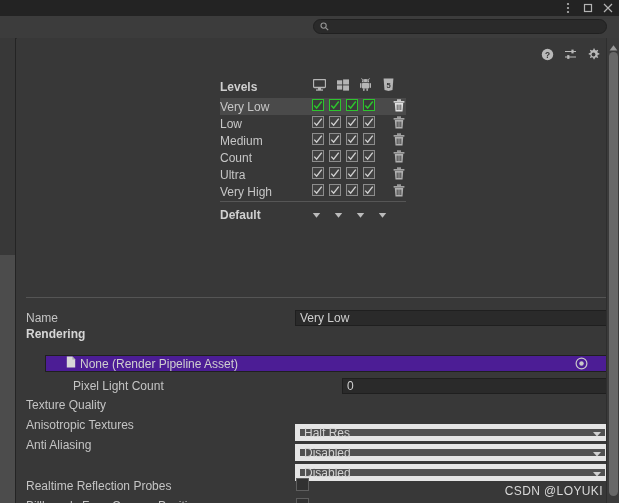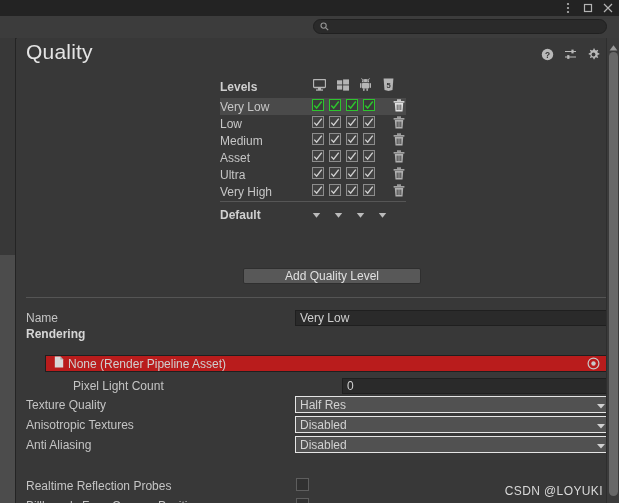--- a/index.html
+++ b/index.html
@@ -285,42 +285,43 @@
     padding: 0 4px;
     height: 16px;
     cursor: text;
     overflow: hidden;
     white-space: nowrap;
   }
 
   .objfield {
     position: absolute;
     box-sizing: border-box;
-    background: #b91c1c;
+    background: #4c1d95;
     border: 1px solid #1f1f1f;
     height: 17px;
     display: flex;
     align-items: center;
-    padding: 0 8px;
+    padding: 0 20px;
     cursor: default;
   }
   .objfield .doc-icon { flex: 0 0 auto; margin-right: 4px; }
   .objfield .otext { flex: 1 1 auto; color: #cfcfcf; white-space: nowrap; overflow: hidden; }
   .objfield .picker { flex: 0 0 auto; width: 13px; height: 13px; margin-right: 1px; }
 
   .dropdown {
     position: absolute;
     box-sizing: border-box;
     background: #515151;
-    border: 1px solid #e5e5e5;
+    border: 5px solid #e5e5e5;
     height: 17px;
     display: flex;
     align-items: center;
     padding: 0 3px 0 4px;
     cursor: default;
+    margin-top: 28px;
   }
   .dropdown .dtext { flex: 1 1 auto; color: #d2d2d2; white-space: nowrap; overflow: hidden; }
   .dropdown .dchev { flex: 0 0 auto; width: 10px; height: 10px; color: #d0d0d0; }
 
   .bigcheck {
     position: absolute;
     width: 13px; height: 13px;
     box-sizing: border-box;
     background: #313131;
     border: 1px solid #5e5e5e;
@@ -399,21 +400,20 @@
     </div>
   </div>
 
   <div class="sidebar">
     <div class="sidebar-sel"></div>
   </div>
 
   <div class="panel">
 
     <div class="panel-header">
-      <div class="page-title">Quality</div>
       <div class="header-icons">
         <div class="hicon">
           <svg width="13" height="13" viewBox="0 0 13 13">
               <circle cx="6.5" cy="6.5" r="5.7" fill="currentColor"></circle>
               <text x="6.5" y="9.6" font-size="8.4" font-family="Liberation Sans, sans-serif" font-weight="bold" text-anchor="middle" fill="#383838">?</text>
             </svg>
         </div>
         <div class="hicon">
           <svg width="13" height="13" viewBox="0 0 13 13" stroke="currentColor" stroke-width="1.1" fill="none">
             <path d="M1 3.5 H12 M1 9 H12"></path>
@@ -567,21 +567,21 @@
           <svg width="12" height="13" viewBox="0 0 12 13" fill="currentColor">
               <rect x="0.6" y="2.1" width="10.8" height="1.5"></rect>
               <rect x="4" y="0.4" width="4" height="1.4"></rect>
               <path d="M1.8 3.9 H10.2 L9.5 12.6 H2.5 Z"></path>
               <path d="M4.2 5.6 V11 M6 5.6 V11 M7.8 5.6 V11" stroke="#383838" stroke-width="0.9"></path>
             </svg>
         </span>
       </div>
 
       <div class="lvl-row">
-        <span class="name">Asset</span>
+        <span class="name">Count</span>
         <div class="lvl-checks">
           <span class="cb on">
               <svg width="11" height="11" viewBox="0 0 11 11">
                 <path d="M1.4 5.6 L4 8.4 L9.6 1.2" stroke="#d0d0d0" stroke-width="1.5" fill="none"></path>
               </svg>
             </span>
           <span class="cb on">
               <svg width="11" height="11" viewBox="0 0 11 11">
                 <path d="M1.4 5.6 L4 8.4 L9.6 1.2" stroke="#d0d0d0" stroke-width="1.5" fill="none"></path>
               </svg>
@@ -689,21 +689,20 @@
           <span class="darrow"><svg width="9" height="9" viewBox="0 0 9 9">
                 <path d="M0.8 2 L8.2 2 L4.5 6.8 Z" fill="currentColor"></path>
               </svg></span>
           <span class="darrow"><svg width="9" height="9" viewBox="0 0 9 9">
                 <path d="M0.8 2 L8.2 2 L4.5 6.8 Z" fill="currentColor"></path>
               </svg></span>
         </div>
       </div>
     </div>
 
-    <div class="add-btn">Add Quality Level</div>
 
     <div class="big-sep"></div>
 
     <div class="prow" style="top:270px;">
       <span class="plabel">Name</span>
       <div class="txtfield" style="left:278px; top:2px; width:315px;">Very Low</div>
     </div>
 
     <div class="section-head" style="top:289px;text-align:center;">Rendering</div>
 

